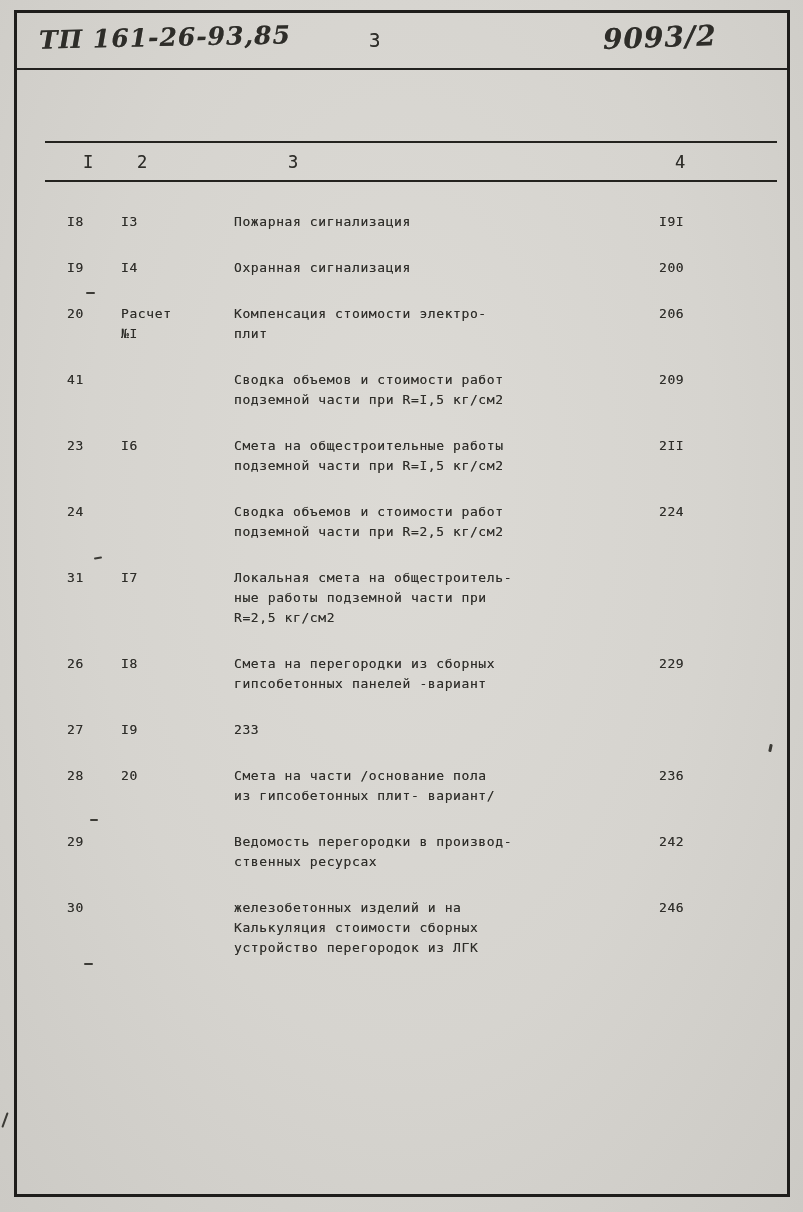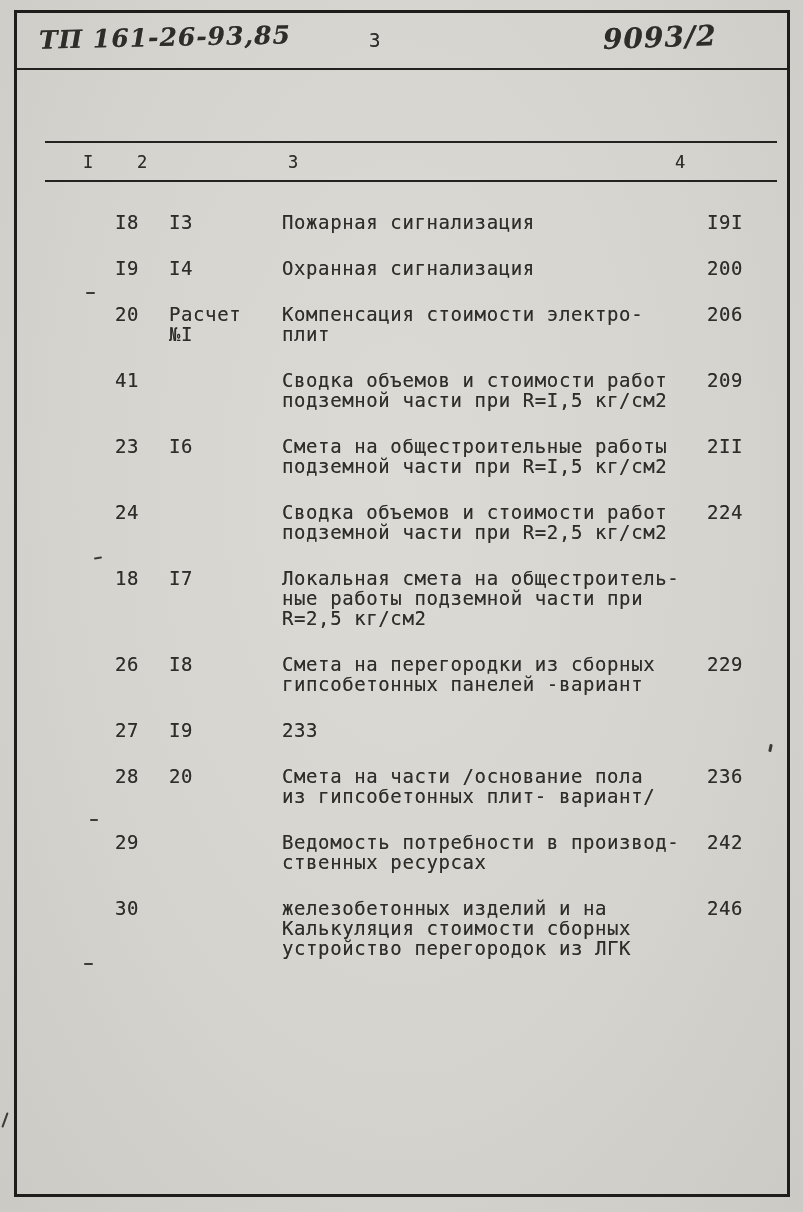--- a/index.html
+++ b/index.html
@@ -59,23 +59,23 @@
     padding-left:66px;
     margin:9px 0 8px 0;
     font-size:17px;letter-spacing:1px;
   }
   .col-headers .ch3 span{display:inline-block;margin-left:38px;}
 
   .rows{margin-top:30px;}
   .trow{
     display:grid;
     grid-template-columns:54px 113px 425px 1fr;
-    padding-left:98px;
+    padding-left:50px;
     margin-bottom:26px;
-    font-size:19px;
+    font-size:13px;
     line-height:20px;
     letter-spacing:.6px;
   }
   .trow .c1,.trow .c2,.trow .c4{white-space:nowrap;}
 
   
   .artifact{position:absolute;background:#3c3b36;border-radius:1px;}
   .a1{left:86px;top:292px;width:9px;height:2px;}
   .a2{left:94px;top:557px;width:8px;height:2px;transform:rotate(-8deg);}
   .a3{left:90px;top:819px;width:8px;height:2px;}
@@ -165,21 +165,21 @@
           <div class="trow">
             <div class="c1">24</div>
             <div class="c2"></div>
             <div class="c3">
               <div>Сводка объемов и стоимости работ</div>
               <div>подземной части при R=2,5 кг/см2</div>
             </div>
             <div class="c4">224</div>
           </div>
           <div class="trow">
-            <div class="c1">18</div>
+            <div class="c1">31</div>
             <div class="c2">
               <div>I7</div>
             </div>
             <div class="c3">
               <div>Локальная смета на общестроитель-</div>
               <div>ные работы подземной части при</div>
               <div>R=2,5 кг/см2</div>
             </div>
           </div>
           <div class="trow">
@@ -208,21 +208,21 @@
             <div class="c3">
               <div>Смета на части /основание пола</div>
               <div>из гипсобетонных плит- вариант/</div>
             </div>
             <div class="c4">236</div>
           </div>
           <div class="trow">
             <div class="c1">29</div>
             <div class="c2"></div>
             <div class="c3">
-              <div>Ведомость потребности в производ-</div>
+              <div>Ведомость перегородки в производ-</div>
               <div>ственных ресурсах</div>
             </div>
             <div class="c4">242</div>
           </div>
           <div class="trow">
             <div class="c1">30</div>
             <div class="c2"></div>
             <div class="c3">
               <div>железобетонных изделий и на</div>
               <div>Калькуляция стоимости сборных</div>

